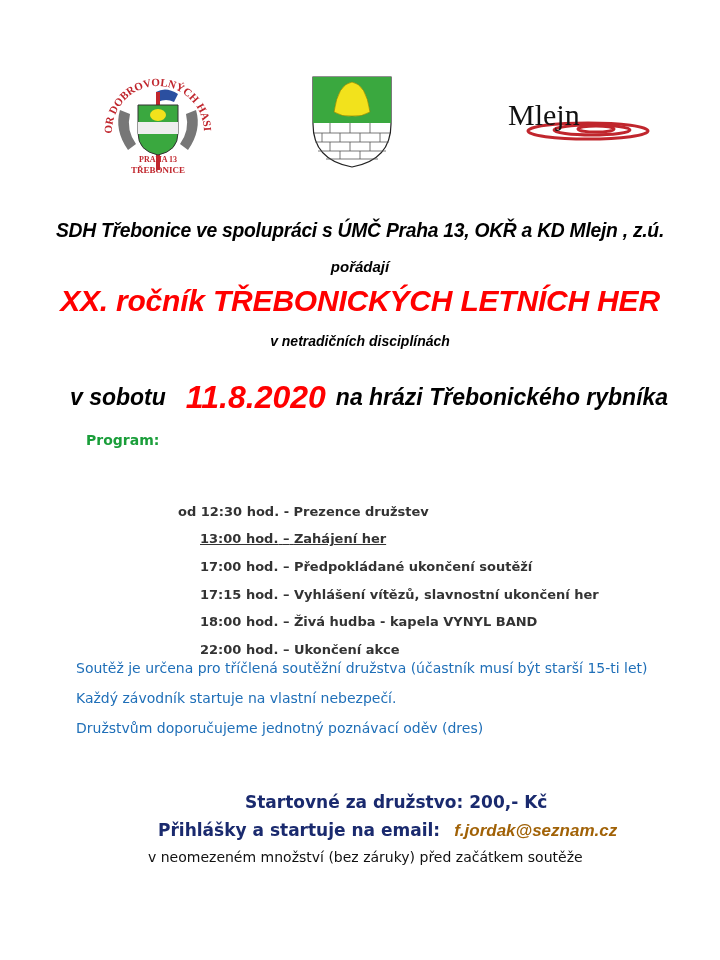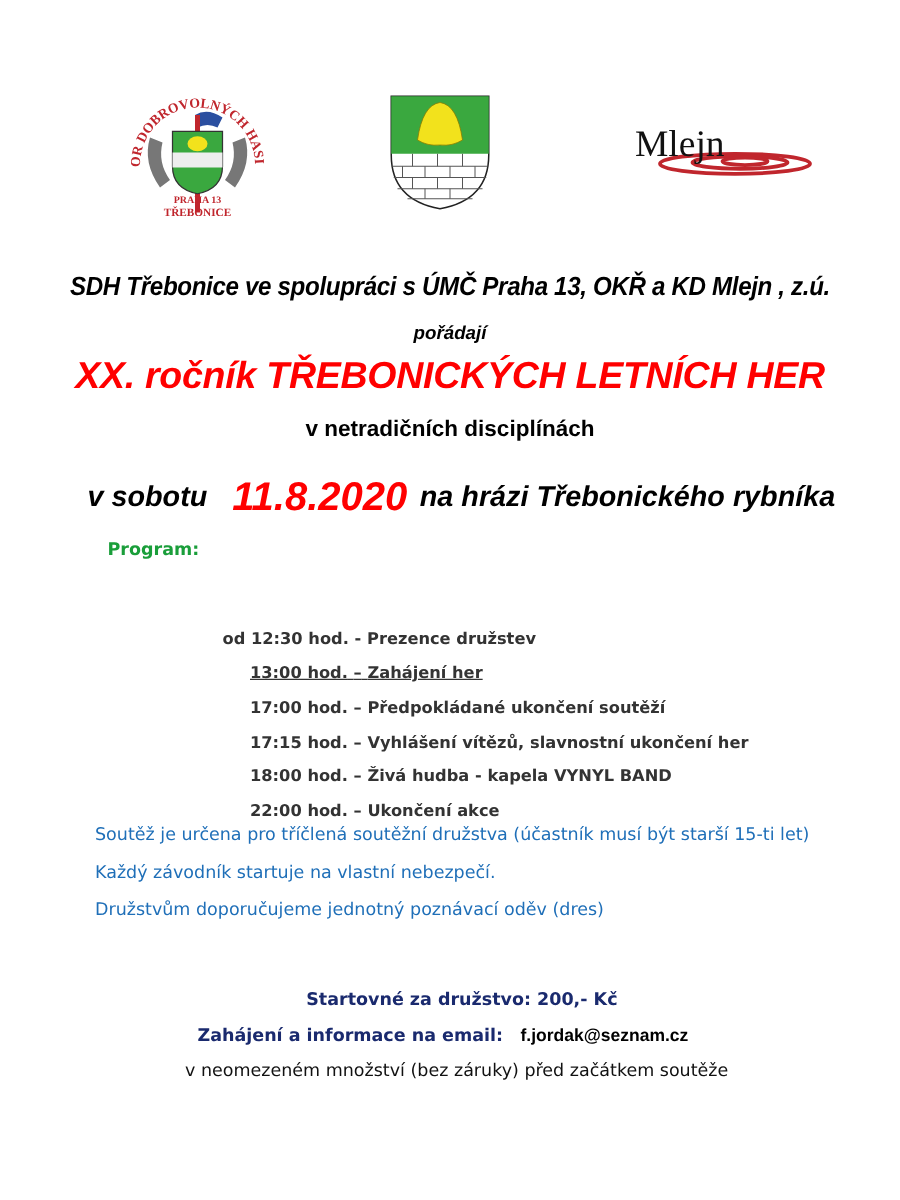--- a/index.html
+++ b/index.html
@@ -2,28 +2,28 @@
 <html><head>
 <meta charset="utf-8">
 <style>
   html, body { margin:0; padding:0; background:#ffffff; }
   body { width:720px; height:960px; position:relative; overflow:hidden; font-family:"Liberation Sans", sans-serif; color:#000; }
   .abs { position:absolute; }
   .center { left:0; width:720px; text-align:center; }
   .h-org { top:218px; font-size:21px; font-weight:bold; font-style:italic; letter-spacing:-0.3px; transform:scaleX(0.92); transform-origin:center; }
   .h-poradaji { top:258px; font-size:15px; font-weight:bold; font-style:italic; }
   .h-title { top:284px; font-size:30px; font-weight:bold; font-style:italic; color:#ff0000; letter-spacing:-0.2px; }
-  .h-sub { top:333px; font-size:18px; font-weight:bold; }
+  .h-sub { top:333px; font-size:14px; font-weight:bold; font-style:italic; }
   .date-line { top:376px; left:70px; font-size:23px; font-weight:bold; font-style:italic; white-space:nowrap; }
   .date-line .date { color:#ff0000; font-size:32px; margin:0 10px 0 20px; position:relative; top:3px; }
   .program-label { top:432px; left:86px; font-size:14px; font-weight:bold; color:#1a9e3a; font-family:"DejaVu Sans", sans-serif; }
   .prog { font-family:"DejaVu Sans", sans-serif; font-size:13px; font-weight:bold; color:#333; white-space:nowrap;margin-top:44px; }
   .info { font-family:"DejaVu Sans", sans-serif; font-size:14px; color:#1f6fb8; left:76px; white-space:nowrap; }
-  .fee { font-family:"DejaVu Sans", sans-serif; font-size:14px; font-weight:bold; color:#1a2a6e; white-space:nowrap; }
-  .email { font-family:"Liberation Sans", sans-serif; font-weight:bold; color:#000000; margin-left:14px; }
+  .fee { font-family:"DejaVu Sans", sans-serif; font-size:17px; font-weight:bold; color:#1a2a6e; white-space:nowrap; }
+  .email { font-family:"Liberation Sans", sans-serif; font-style:italic; font-weight:bold; color:#a16207; margin-left:14px; }
   .footer { font-family:"DejaVu Sans", sans-serif; font-size:14px; color:#111; white-space:nowrap; }
 </style>
 </head>
 <body>
 
 <div class="abs" style="left:98px;top:70px;width:120px;height:112px;">
   <svg width="120" height="112" viewBox="0 0 120 112">
     <defs>
         <path id="arcTop" d="M14,62 A46,46 0 0 1 106,62"></path>
       </defs>
@@ -108,15 +108,15 @@
 <div class="abs prog" style="top:598px;left:200px;">
   <span>22:00 hod.</span> <span>–</span> <span>Ukončení akce</span>
 </div>
 
 <div class="abs info" style="top:660px;">Soutěž je určena pro tříčlená soutěžní družstva (účastník musí být starší 15-ti let)</div>
 <div class="abs info" style="top:690px;">Každý závodník startuje na vlastní nebezpečí.</div>
 <div class="abs info" style="top:720px;">Družstvům doporučujeme jednotný poznávací oděv (dres)</div>
 
 <div class="abs fee" style="top:792px;left:245px;">Startovné za družstvo: 200,- Kč</div>
 <div class="abs fee" style="top:820px;left:158px;">
-  <span>Zahájení a informace na email:</span><span class="email">f.jordak@seznam.cz</span>
+  <span>Přihlášky a startuje na email:</span><span class="email">f.jordak@seznam.cz</span>
 </div>
 <div class="abs footer" style="top:849px;left:148px;">v neomezeném množství (bez záruky) před začátkem soutěže</div>
 
 </body></html>

